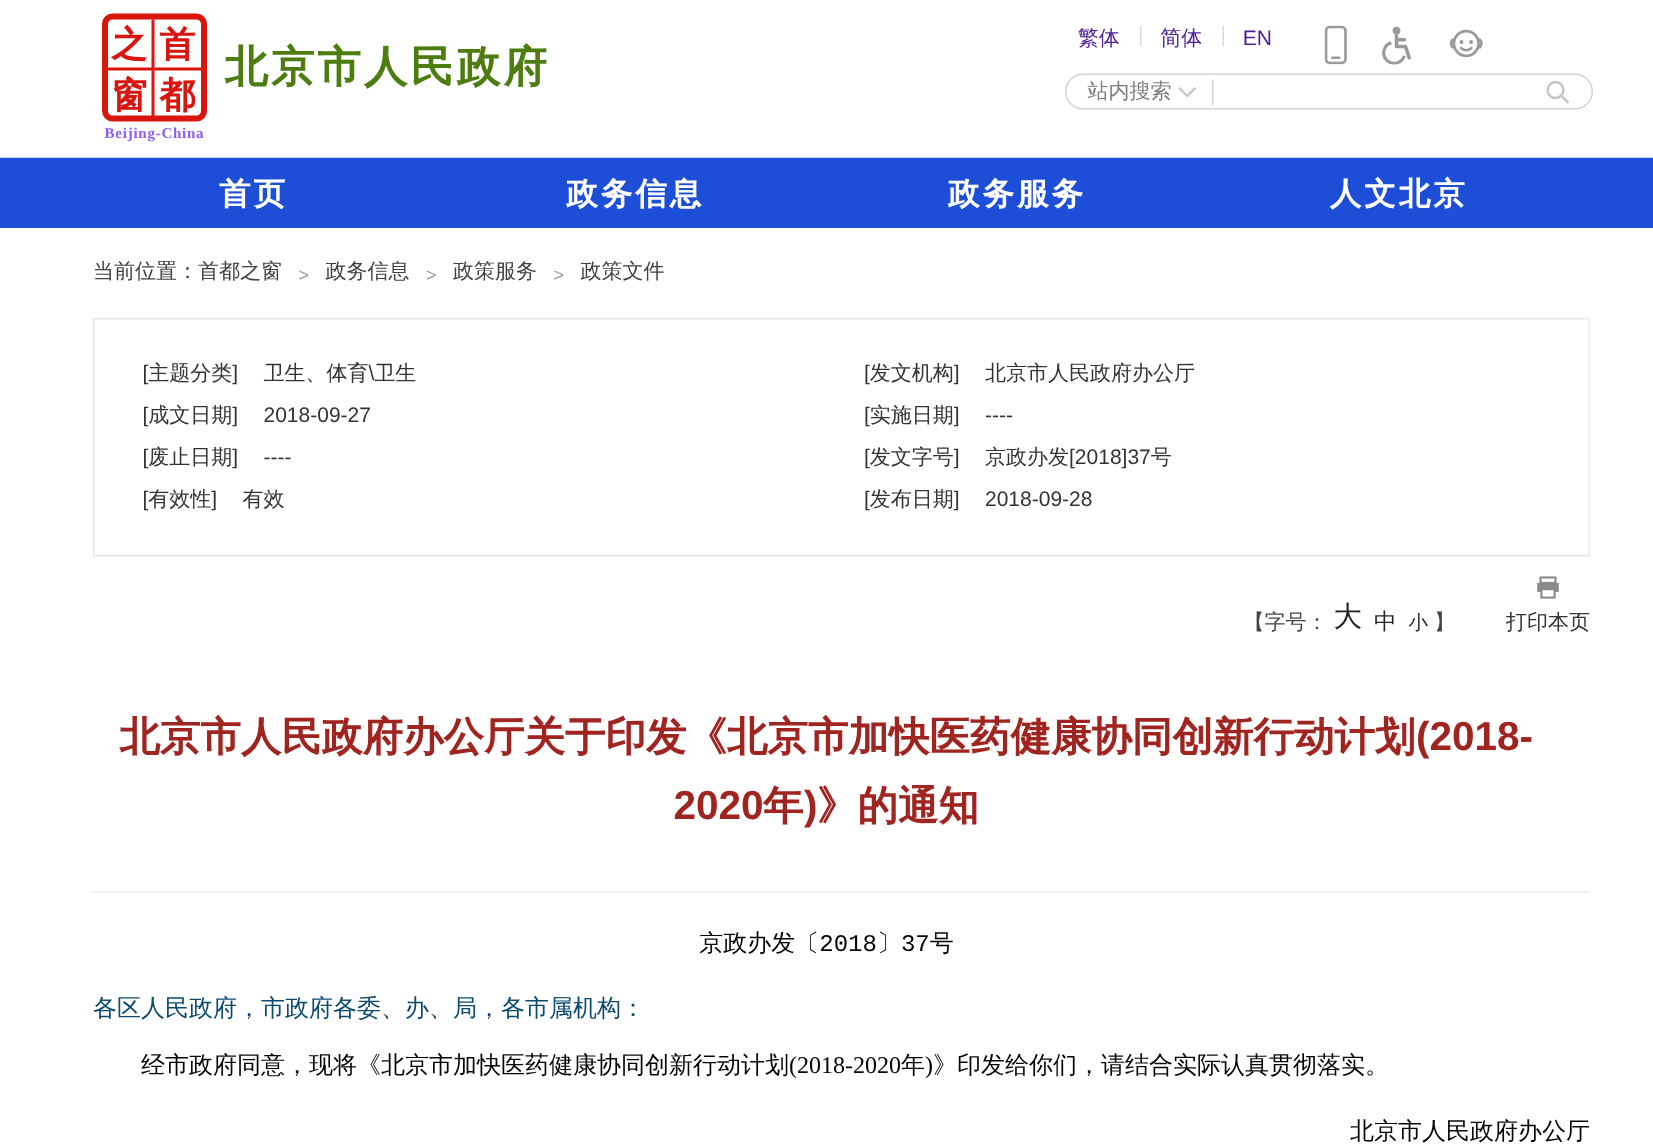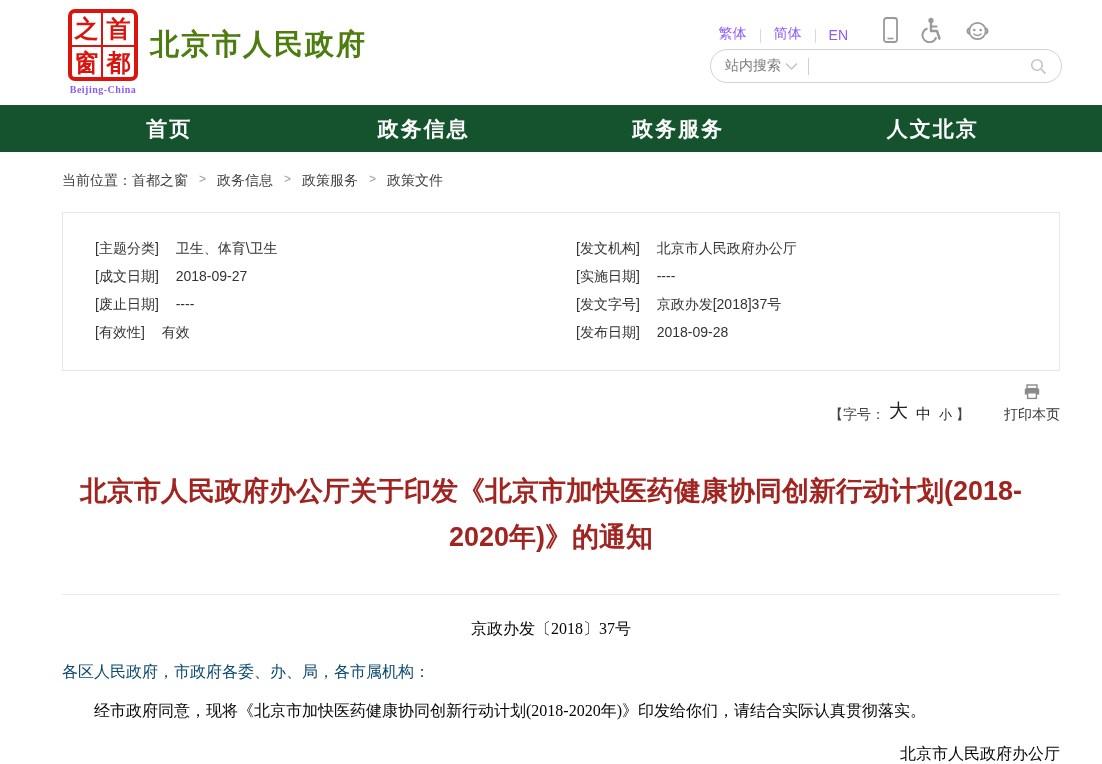--- a/index.html
+++ b/index.html
@@ -18,44 +18,44 @@
   .seal span:nth-child(1){ border-right:2px solid #d9150e; border-bottom:2px solid #d9150e;}
   .seal span:nth-child(2){ border-bottom:2px solid #d9150e;}
   .seal span:nth-child(3){ border-right:2px solid #d9150e;}
   .logo-caption { color:#8b5cf6; font-family:"Liberation Serif", serif;
                   font-weight:bold; font-size:10px; margin-top:3px; letter-spacing:.5px; }
   .site-block { position:absolute; left:150px; top:25px; }
   .site-name { color:#4d7c0f; font-size:29px; font-weight:bold; letter-spacing:2px; }
   .site-url  { color:#9a9a9a; font-size:15px; margin-top:3px; }
 
   .top-links { position:absolute; top:17px; right:112px; display:flex;
-               align-items:flex-end; font-size:14px; color:#8b5cf6; }
+               align-items:flex-start; font-size:14px; color:#4c1d95; }
   .lang { padding:0 13px; cursor:pointer; }
   .lang-sep { width:1px; height:14px; background:#d9d9d9; }
   .hicon { margin-left:22px; cursor:pointer; display:flex; align-items:center; }
 
-  .search-bar { position:absolute; top:49px; right:40px; width:352px; height:34px;
+  .search-bar { position:absolute; top:49px; right:40px; width:352px; height:24px;
                 border:1px solid #d2d2d2; border-radius:17px; display:flex;
                 align-items:center; padding:0 14px; background:#fff; }
   .search-cat { color:#7d7d7d; font-size:14px; display:flex; align-items:center;
                 gap:4px; cursor:pointer; white-space:nowrap; }
   .search-div { width:1px; height:17px; background:#cfcfcf; margin:0 10px; }
   .search-input { flex:1; border:none; outline:none; font-size:14px; color:#333;
                   background:transparent; min-width:0; }
   .search-btn { cursor:pointer; display:flex; align-items:center; }
 
   
-  .navbar { height:47px; background:#14532d; display:flex; padding:0 42px; }
+  .navbar { height:47px; background:#1d4ed8; display:flex; padding:0 42px; }
   .nav-item { flex:1; display:flex; align-items:center; justify-content:center;
               color:#fff; font-size:21px; font-weight:bold; letter-spacing:2px;
               cursor:pointer; }
 
   
   .breadcrumb { margin:20px 42px 0 62px; font-size:14px; color:#404040;
-                display:flex; align-items:flex-start; }
+                display:flex; align-items:flex-end; }
   .crumb { cursor:pointer; }
   .crumb-sep { color:#9a9a9a; font-size:12px; margin:0 11px; }
 
   
   .meta-box { margin:22px 42px 0 62px; border:1px solid #e7e7e7;
               padding:27px 2px 18px 32px; display:flex; background:#fff; }
   .meta-col { width:50%; }
   .meta-row { font-size:14px; color:#333; margin-bottom:11px; line-height:17px; }
   .meta-label { color:#333; }
   .meta-value { margin-left:13px; }
@@ -70,21 +70,21 @@
   .fs-small { font-size:13px; }
   .print-btn { margin-left:34px; display:flex; align-items:center; gap:6px;
                color:#333; cursor:pointer;flex-direction:column; }
 
   
   .article-title { margin:44px auto 0; width:950px; text-align:center;
                    color:#a02420; font-size:27px; font-weight:bold;
                    line-height:46px; }
   .divider { margin:34px 42px 0 62px; border-top:1px solid #eaeaea; }
   .doc-number { text-align:center; margin-top:24px; font-size:16px; color:#050505;
-                font-family:Liberation Serif, serif; }
+                font-family:Liberation Mono, monospace; }
   .salutation { margin:22px 42px 0 62px; font-size:16px; color:#0c4a6e;
                 font-family:"Liberation Serif", serif; }
   .body-para { margin:16px 42px 0 62px; text-indent:2em; font-size:16px;
                color:#050505; font-family:"Liberation Serif", serif; line-height:1.55; }
   .signer { margin:20px 42px 0 0; text-align:right; font-size:16px; color:#050505;
             font-family:"Liberation Serif", serif; }
 </style>
 </head>
 <body>
 

